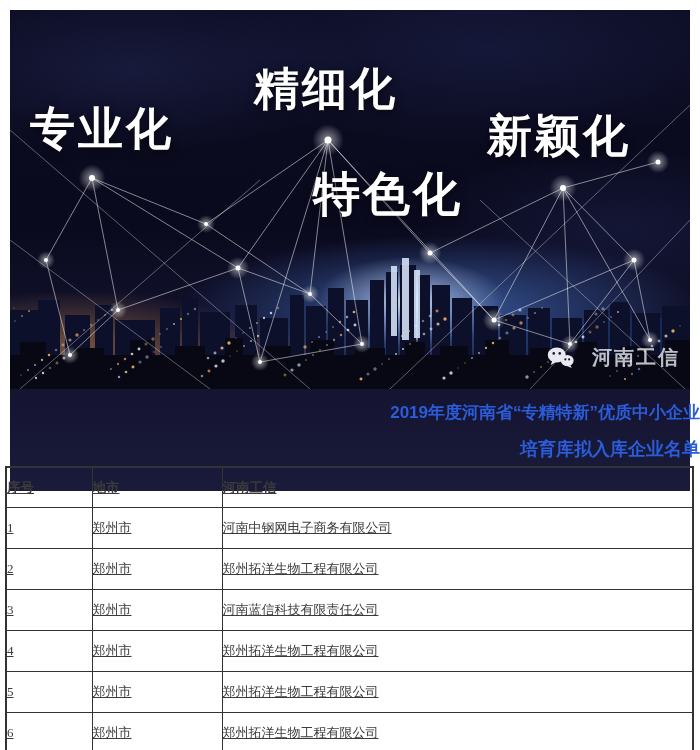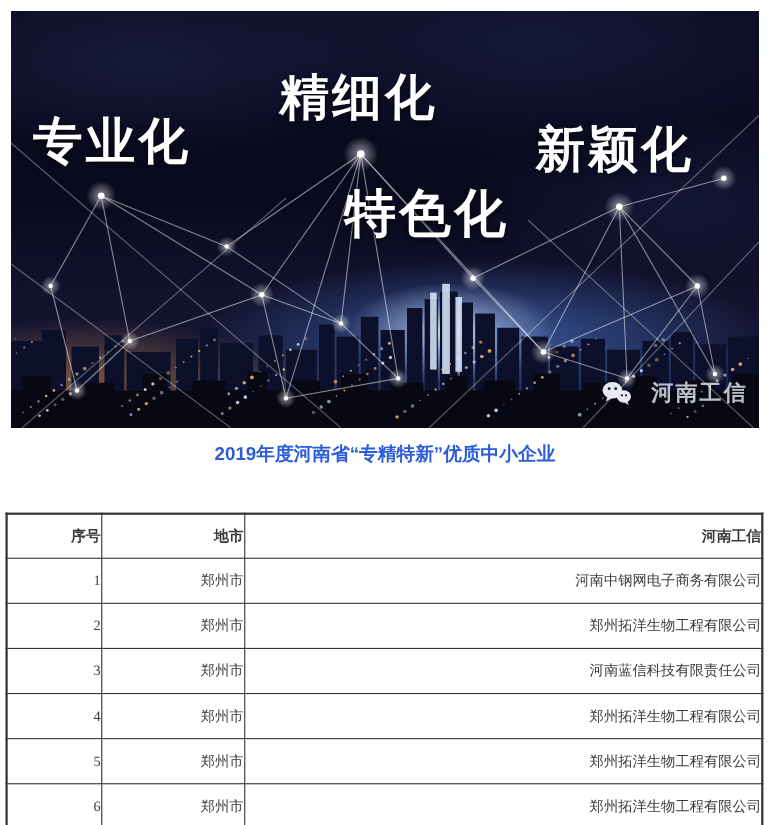--- a/index.html
+++ b/index.html
@@ -7,21 +7,21 @@
     --tbl-border:#333333;
     --cell-text:#3b3b3b;
   }
   html,body{margin:0;padding:0;background:#ffffff;}
   .page{
     position:relative;width:700px;height:750px;background:#ffffff;
     overflow:hidden;font-family:"Liberation Sans",sans-serif;
   }
   
   .hero{
-    position:absolute;left:10px;top:10px;width:680px;height:379px;overflow:hidden;
+    position:absolute;left:10px;top:10px;width:680px;height:481px;overflow:hidden;
     background:
       radial-gradient(ellipse 340px 120px at 18% 12%, rgba(38,44,92,.45), rgba(0,0,0,0) 70%),
       radial-gradient(ellipse 420px 140px at 70% 8%, rgba(30,36,80,.5), rgba(0,0,0,0) 70%),
       radial-gradient(ellipse 300px 110px at 90% 45%, rgba(34,40,90,.4), rgba(0,0,0,0) 70%),
       linear-gradient(180deg,#0c0c22 0%,#0a0a1e 45%,#12122e 68%,#1a1a3a 100%);
   }
   .hero svg{position:absolute;left:0;top:0;width:680px;height:379px;}
   .hero-label{
     position:absolute;color:#ffffff;font-weight:bold;letter-spacing:3px;
     font-family:"Liberation Sans",sans-serif;line-height:1;
@@ -31,36 +31,36 @@
   .lbl-jingxi{left:244px;top:56px;font-size:45px;}
   .lbl-tese{left:303px;top:160px;font-size:47px;}
   .lbl-xinying{left:477px;top:103px;font-size:45px;}
   .watermark{
     position:absolute;right:10px;top:334px;display:flex;align-items:center;gap:18px;
     color:rgba(228,230,240,.82);font-size:20px;font-weight:bold;letter-spacing:2px;
   }
   .watermark svg{position:static;width:27px;height:23px;}
   
   .article-title{
-    position:absolute;left:0;width:700px;text-align:center;
+    position:absolute;left:0;width:700px;text-align:right;
     color:var(--accent);font-weight:bold;
   }
   .title-line1{top:401px;font-size:17px;}
   .title-line2{top:437px;font-size:18px;}
   
   table.company-table{
     position:absolute;left:5px;top:466px;width:689px;
     border-collapse:collapse;table-layout:fixed;
     border:2px solid var(--tbl-border);
     font-family:"Liberation Serif","DejaVu Serif",serif;
     color:var(--cell-text);
   }
   .company-table th,.company-table td{
-    border:1px solid var(--tbl-border);text-align:right;vertical-align:middle;
-    height:40px;font-size:13px;padding:0;
+    border:1px solid var(--tbl-border);text-align:left;vertical-align:middle;
+    height:40px;font-size:13px;padding:0;text-decoration:underline;
   }
   .company-table th{font-weight:bold;height:39px;font-size:13.5px;}
 </style>
 </head>
 <body>
 
 <div class="page">
 
   <div class="hero">
 
@@ -388,20 +388,21 @@
         <ellipse cx="27" cy="19" rx="8.5" ry="7.5" fill="#e9e9f2"></ellipse>
         <path d="M31 25 L33 29 L27.5 26.5 Z" fill="#e9e9f2"></path>
         <circle cx="24.5" cy="17.5" r="1.4" fill="#16162c"></circle>
         <circle cx="29.5" cy="17.5" r="1.4" fill="#16162c"></circle>
       </svg>
       <span>河南工信</span>
     </div>
   </div>
 
   <div class="article-title title-line1">2019年度河南省“专精特新”优质中小企业</div>
+  <div class="article-title title-line2">培育库拟入库企业名单</div>
 
   <table class="company-table">
     <colgroup>
       <col style="width:86px">
         <col style="width:130px">
         <col>
     </colgroup>
     <thead>
       <tr>
         <th>序号</th>

